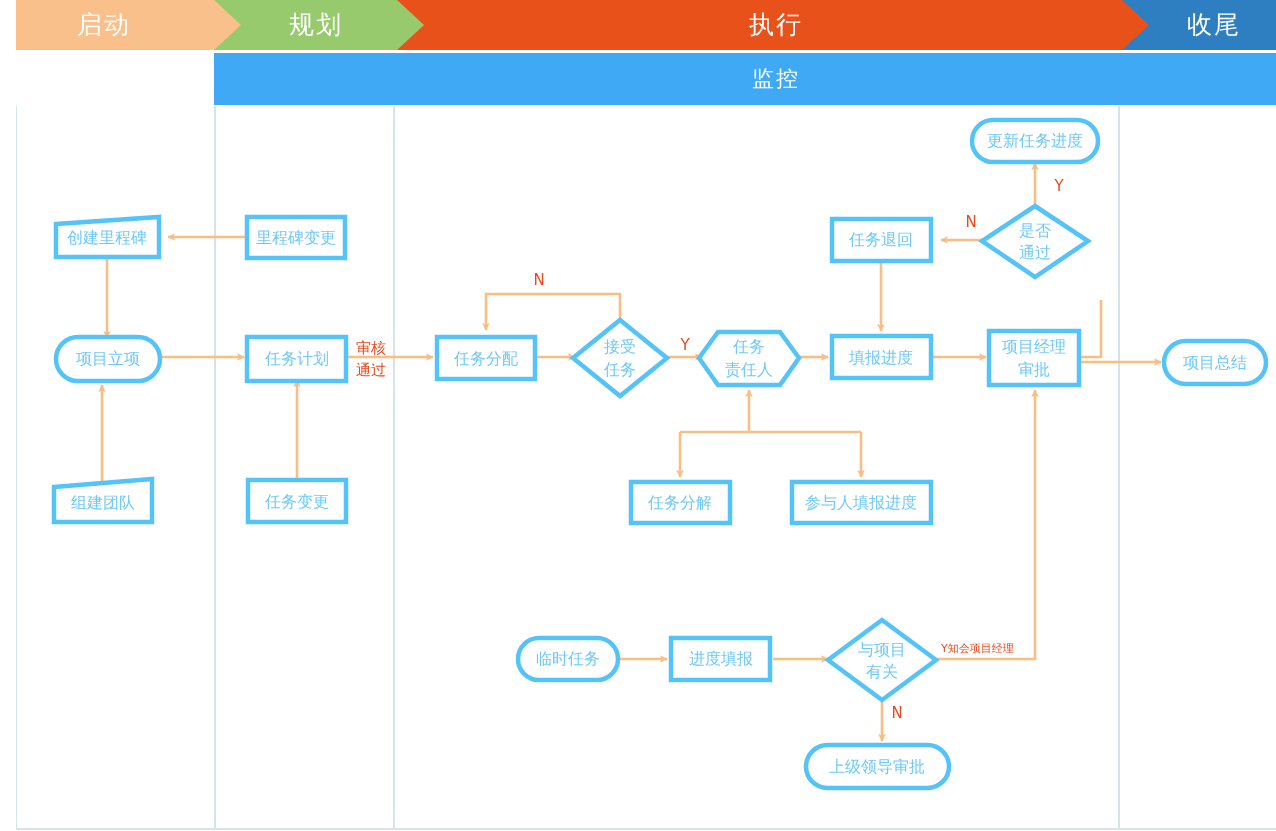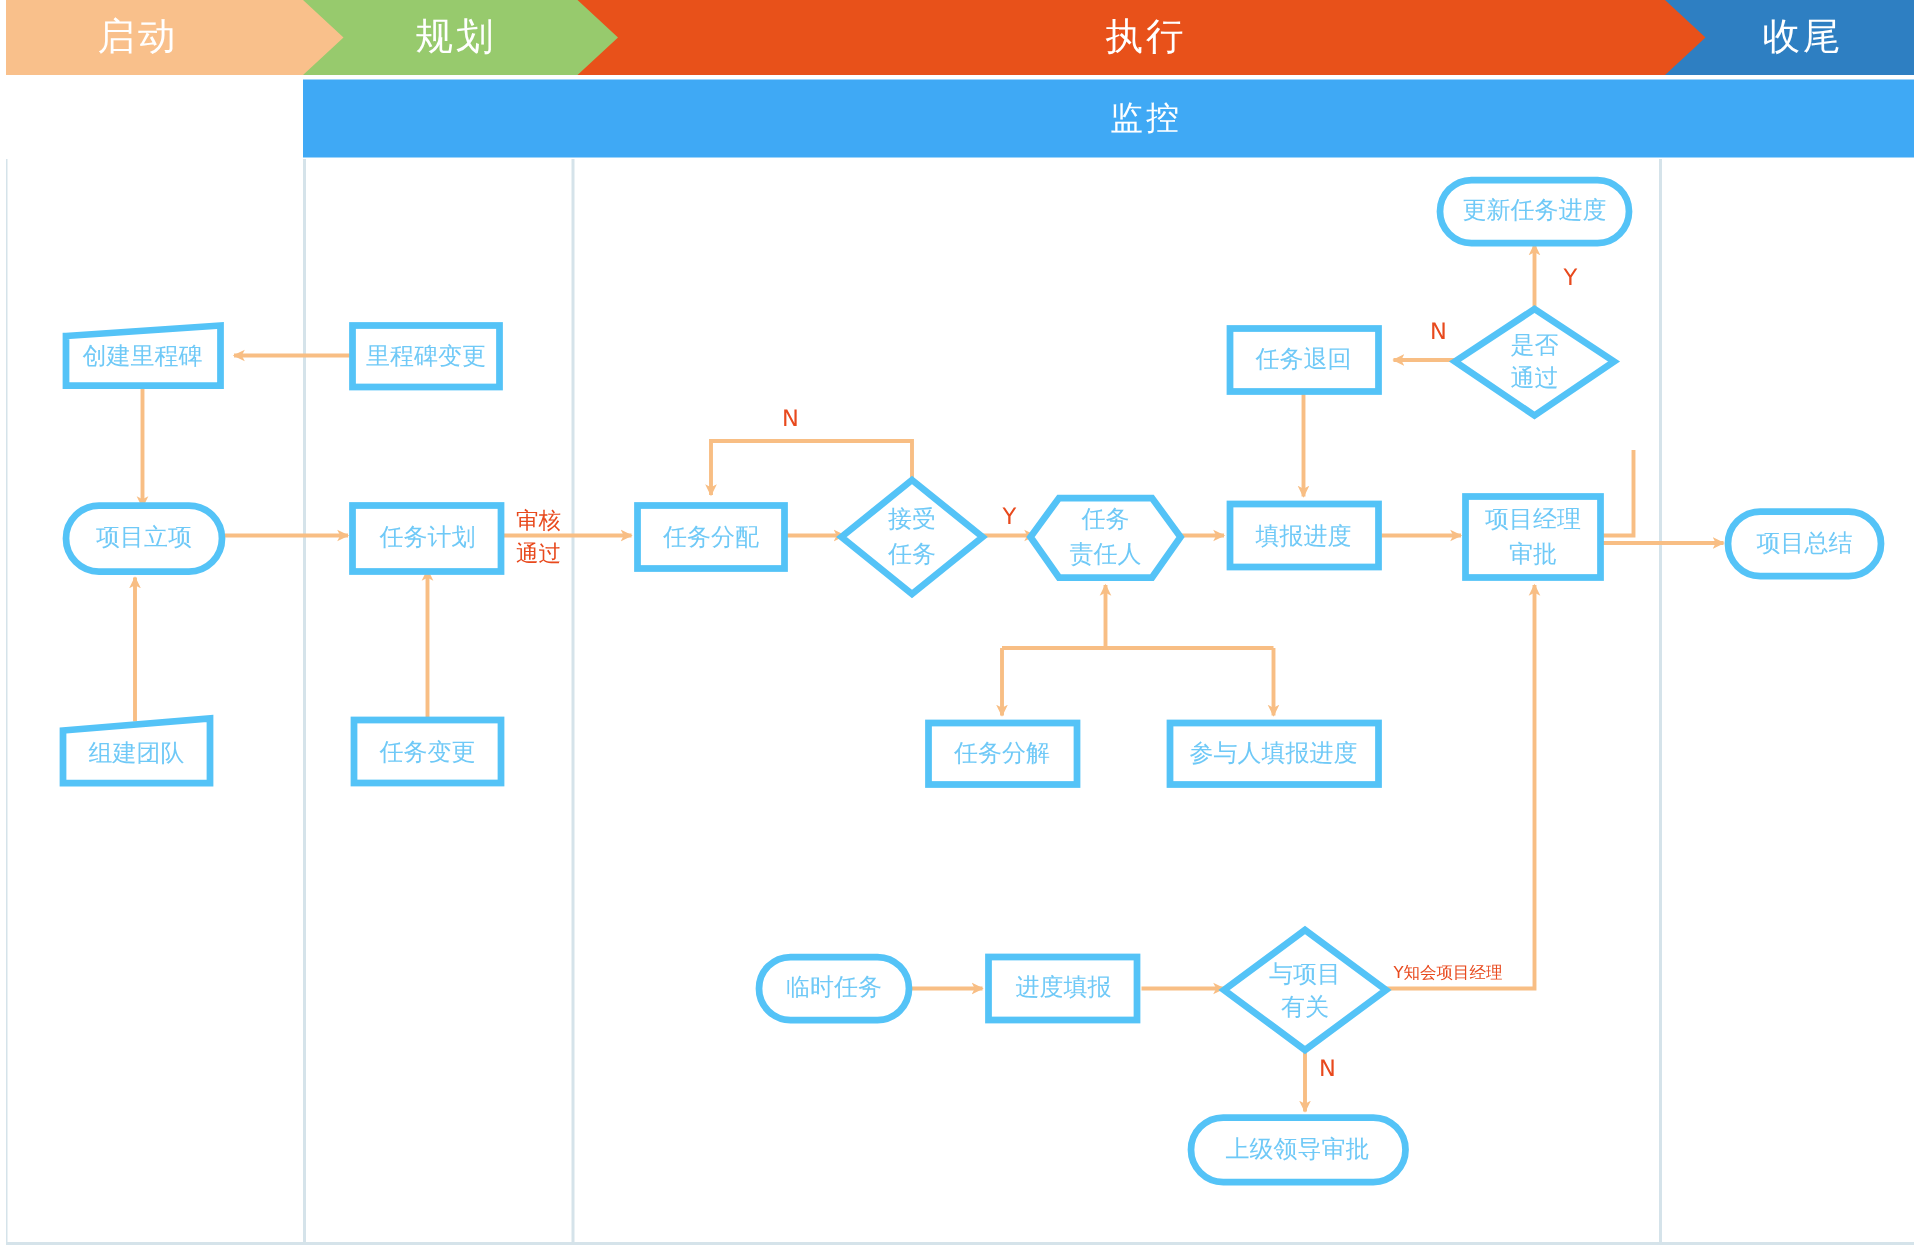--- a/index.html
+++ b/index.html
@@ -1,20 +1,20 @@
 <!DOCTYPE html>
 <html><head>
 <meta charset="utf-8">
 <style>
   html,body{margin:0;padding:0;background:#ffffff;}
   body{
     font-family:"DejaVu Sans","Liberation Sans",sans-serif;
     width:1276px;height:831px;overflow:hidden;position:relative;
   }
-  #stage{position:absolute;left:4px;top:0;width:1128px;height:831px;}
+  #stage{position:absolute;left:16px;top:0;width:1128px;height:831px;}
   svg{display:block;}
   .phase-label{
     fill:#ffffff;font-size:25px;font-family:"DejaVu Sans","Liberation Sans",sans-serif;
     text-anchor:middle;dominant-baseline:middle;letter-spacing:2px;
   }
   .monitor-label{
     fill:#ffffff;font-size:22px;font-family:"DejaVu Sans","Liberation Sans",sans-serif;
     text-anchor:middle;dominant-baseline:middle;letter-spacing:2px;
   }
   .node-shape{fill:#ffffff;stroke:#54C3F7;stroke-width:4.5;}

